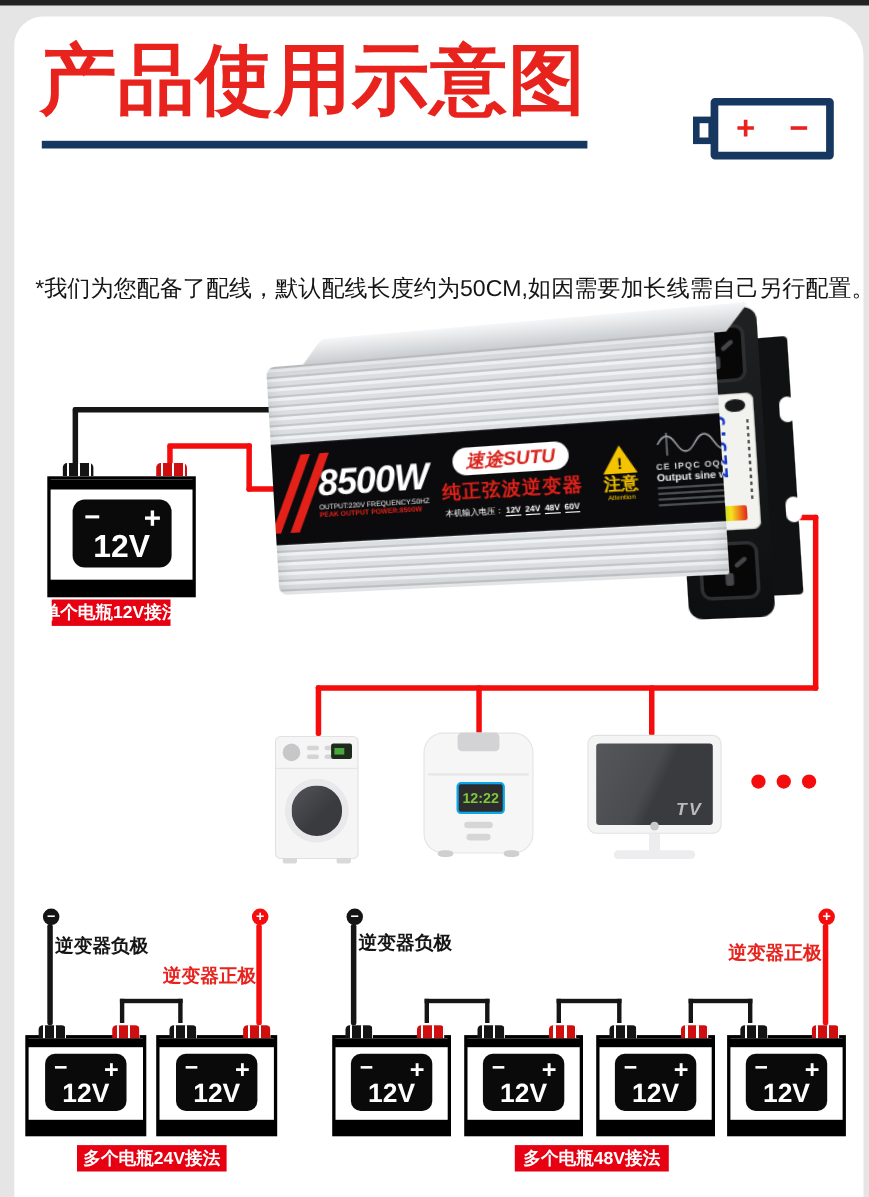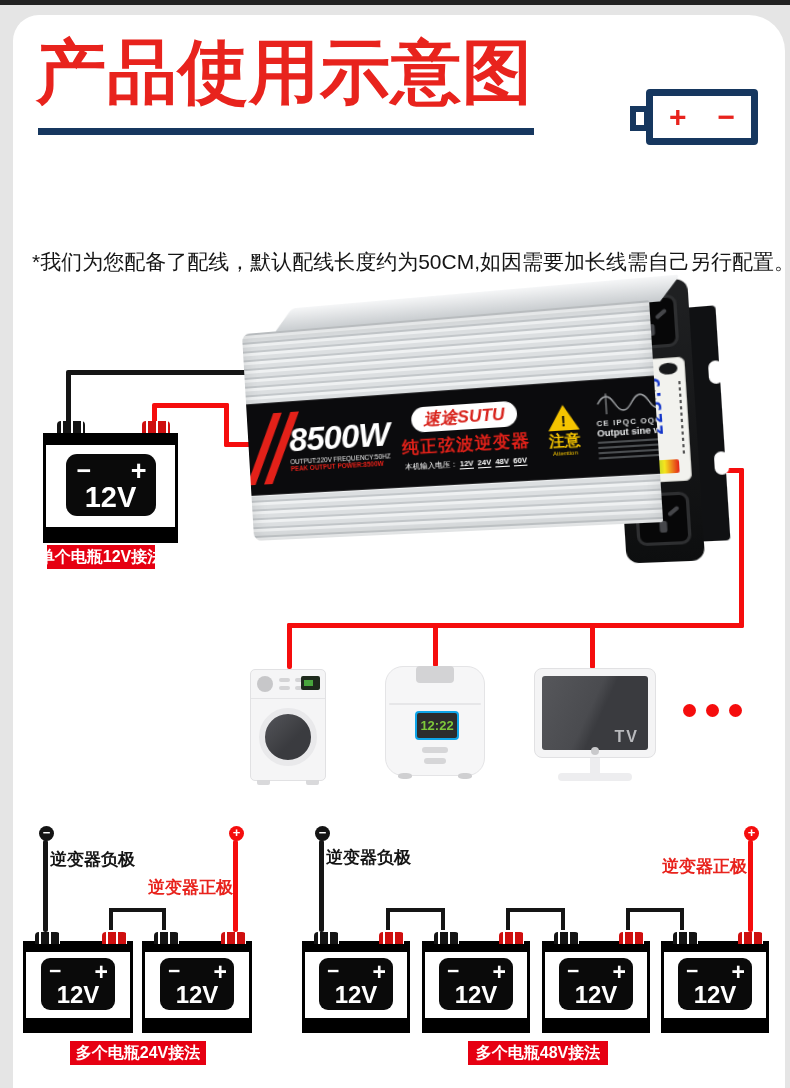--- a/index.html
+++ b/index.html
@@ -111,21 +111,21 @@
   .washer .door{position:absolute;left:50%;top:38px;transform:translateX(-50%);width:58px;height:58px;border-radius:50%;background:linear-gradient(135deg,#54555a 0%,#3a3b3f 60%);border:6px solid #e9e9eb;}
   .washer .foot{position:absolute;bottom:-5px;width:13px;height:5px;background:#d9d9db;border-radius:0 0 2px 2px;}
   .cooker{position:absolute;left:385px;top:661px;width:100px;height:110px;background:#f6f6f7;border:1px solid #e4e4e6;border-radius:18px;z-index:2;}
   .cooker .handle{position:absolute;left:50%;top:-1px;transform:translateX(-50%);width:38px;height:17px;background:#d3d3d5;border-radius:4px;}
   .cooker .seam{position:absolute;left:3px;right:3px;top:36px;height:2px;background:#e6e6e8;border-radius:2px;}
   .cooker .disp{position:absolute;left:29px;top:44px;width:44px;height:29px;background:#2c2c2e;border:2px solid #0ea5e9;border-radius:4px;color:#7ec83a;font-family:Liberation Sans, sans-serif;font-size:13px;font-weight:700;display:flex;align-items:center;justify-content:center;}
   .cooker .dash{position:absolute;left:50%;transform:translateX(-50%);background:#d6d6d8;border-radius:3px;}
   .cooker .foot{position:absolute;bottom:-4px;width:14px;height:6px;background:#cfcfd1;border-radius:40%;}
   .tv{position:absolute;left:534px;top:663px;width:122px;height:90px;background:#f4f4f5;border:1px solid #e1e1e3;border-radius:8px;z-index:2;}
   .tv .screen{position:absolute;inset:7px;background:linear-gradient(115deg,#56575b 0%,#4a4b4f 45%,#3a3b3f 55%);border-radius:3px;color:#b9babd;}
-  .tv .screen span{position:absolute;right:9px;bottom:4px;font-size:16px;font-weight:700;letter-spacing:2px;}
+  .tv .screen span{position:absolute;right:9px;bottom:4px;font-size:16px;font-weight:700;font-style:italic;letter-spacing:2px;}
   .tv .pwr{position:absolute;left:50%;bottom:2px;transform:translateX(-50%);width:8px;height:8px;border-radius:50%;background:#c9c9cb;}
   .tv-stem{position:absolute;left:590px;top:753px;width:10px;height:16px;background:#ededef;z-index:2;}
   .tv-base{position:absolute;left:558px;top:768px;width:74px;height:8px;background:#ededef;border-radius:4px;z-index:2;}
   .dot{position:absolute;width:13px;height:13px;border-radius:50%;background:#f50d0d;z-index:2;}
 
   .jumper{position:absolute;background:#151515;z-index:1;}
 </style>
 </head>
 <body>
 

